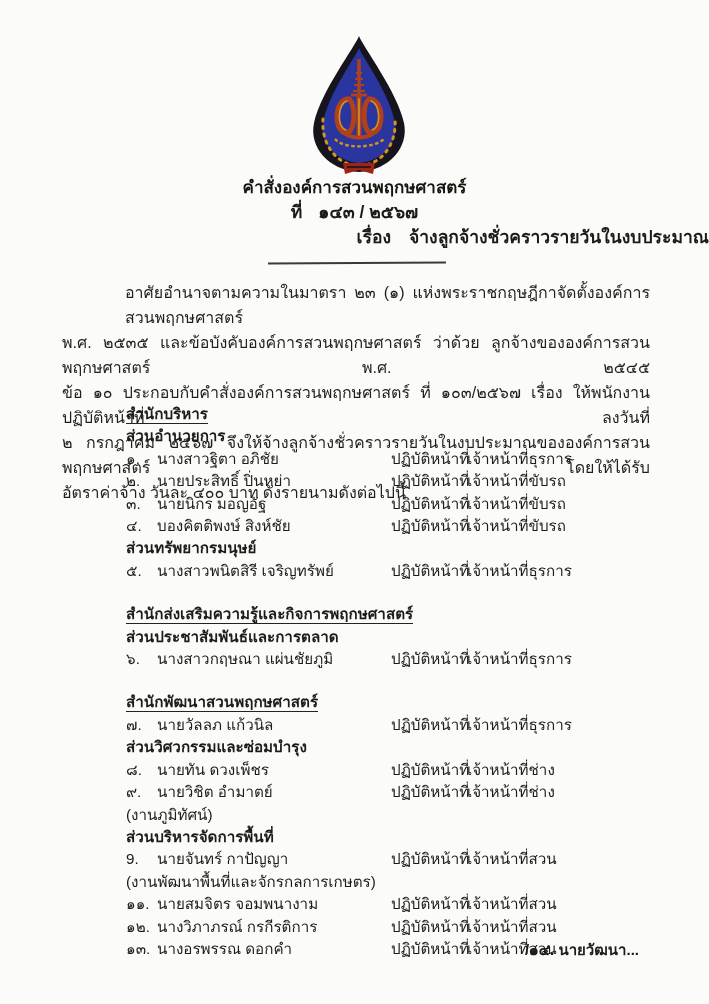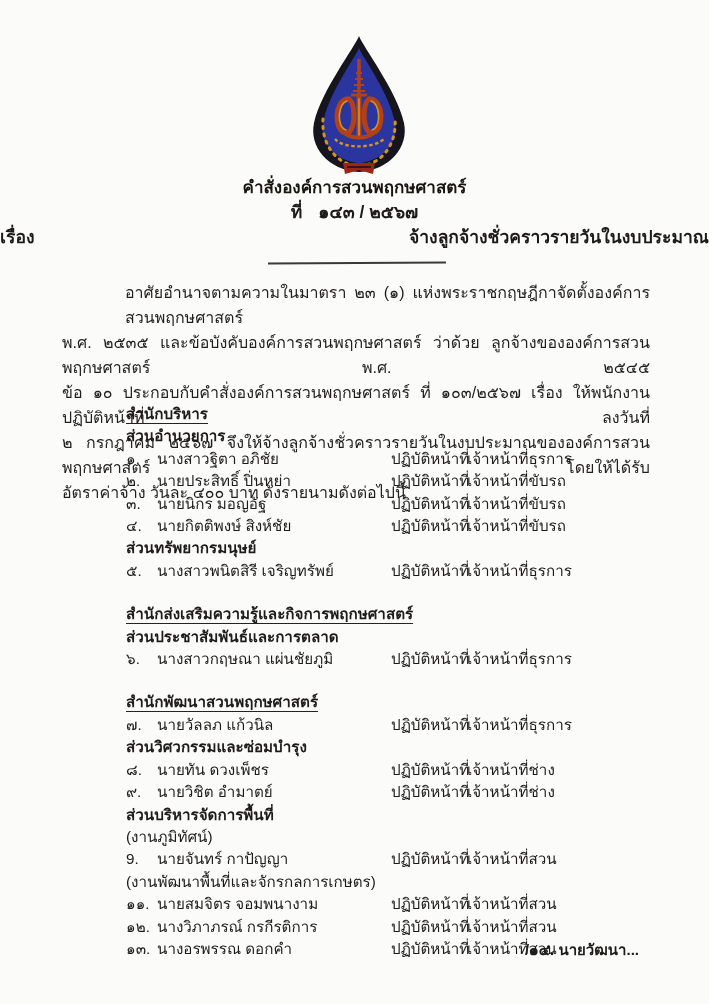--- a/index.html
+++ b/index.html
@@ -14,21 +14,21 @@
     background:#fbfbf9;
     color:#1c1b19;
     overflow:hidden;
   }
   
   .emblem{position:absolute;left:297px;top:33px;width:124px;height:146px;}
   
   .title-block{position:absolute;left:0;top:176px;width:709px;text-align:center;}
   .title-line{font-weight:bold;font-size:17px;line-height:24px;color:#17160f;}
   .doc-no{display:flex;justify-content:center;gap:16px;font-weight:bold;font-size:17.5px;line-height:24px;}
-  .subject{display:flex;justify-content:space-between;gap:32px;font-weight:bold;font-size:17.5px;line-height:26px;}
+  .subject{display:flex;justify-content:flex-end;gap:18px;font-weight:bold;font-size:17.5px;line-height:26px;}
   .divider{
     position:absolute;left:268px;top:262px;width:178px;height:2px;
     background:#3a3a38;transform:rotate(-0.3deg);
   }
   
   .body-par{
     position:absolute;left:62px;top:280px;width:588px;
     font-size:16px;color:#201f1b;
   }
   .body-line{
@@ -137,21 +137,21 @@
         <span class="cell">เจ้าหน้าที่ขับรถ</span>
       </div>
       <div class="r-row r-entry">
         <span class="cell">๓.</span>
         <span class="cell">นายนิกร มอญอัฐ</span>
         <span class="cell">ปฏิบัติหน้าที่</span>
         <span class="cell">เจ้าหน้าที่ขับรถ</span>
       </div>
       <div class="r-row r-entry">
         <span class="cell">๔.</span>
-        <span class="cell">นายกิตติพงษ์ สิงห์ชัย</span>
+        <span class="cell">บองคิตติพงษ์ สิงห์ชัย</span>
         <span class="cell">ปฏิบัติหน้าที่</span>
         <span class="cell">เจ้าหน้าที่ขับรถ</span>
       </div>
       <div class="r-row r-subsection">ส่วนทรัพยากรมนุษย์</div>
       <div class="r-row r-entry">
         <span class="cell">๕.</span>
         <span class="cell">นางสาวพนิตสิรี เจริญทรัพย์</span>
         <span class="cell">ปฏิบัติหน้าที่</span>
         <span class="cell">เจ้าหน้าที่ธุรการ</span>
       </div>
@@ -176,22 +176,22 @@
         <span class="cell">นายทัน ดวงเพ็ชร</span>
         <span class="cell">ปฏิบัติหน้าที่</span>
         <span class="cell">เจ้าหน้าที่ช่าง</span>
       </div>
       <div class="r-row r-entry">
         <span class="cell">๙.</span>
         <span class="cell">นายวิชิต อำมาตย์</span>
         <span class="cell">ปฏิบัติหน้าที่</span>
         <span class="cell">เจ้าหน้าที่ช่าง</span>
       </div>
+      <div class="r-row r-note">(งานภูมิทัศน์)</div>
       <div class="r-row r-subsection">ส่วนบริหารจัดการพื้นที่</div>
-      <div class="r-row r-note">(งานภูมิทัศน์)</div>
       <div class="r-row r-entry">
         <span class="cell">9.</span>
         <span class="cell">นายจันทร์ กาปัญญา</span>
         <span class="cell">ปฏิบัติหน้าที่</span>
         <span class="cell">เจ้าหน้าที่สวน</span>
       </div>
       <div class="r-row r-note">(งานพัฒนาพื้นที่และจักรกลการเกษตร)</div>
       <div class="r-row r-entry">
         <span class="cell">๑๑.</span>
         <span class="cell">นายสมจิตร จอมพนางาม</span>

